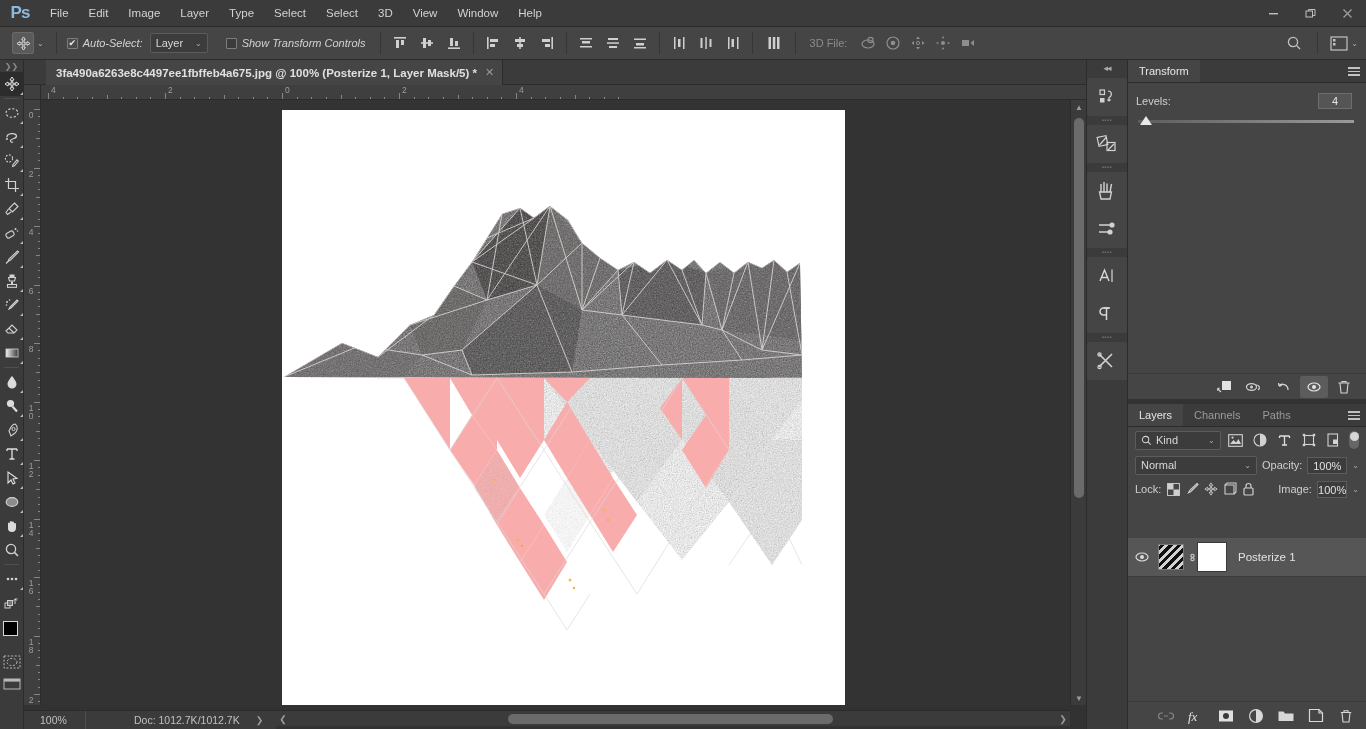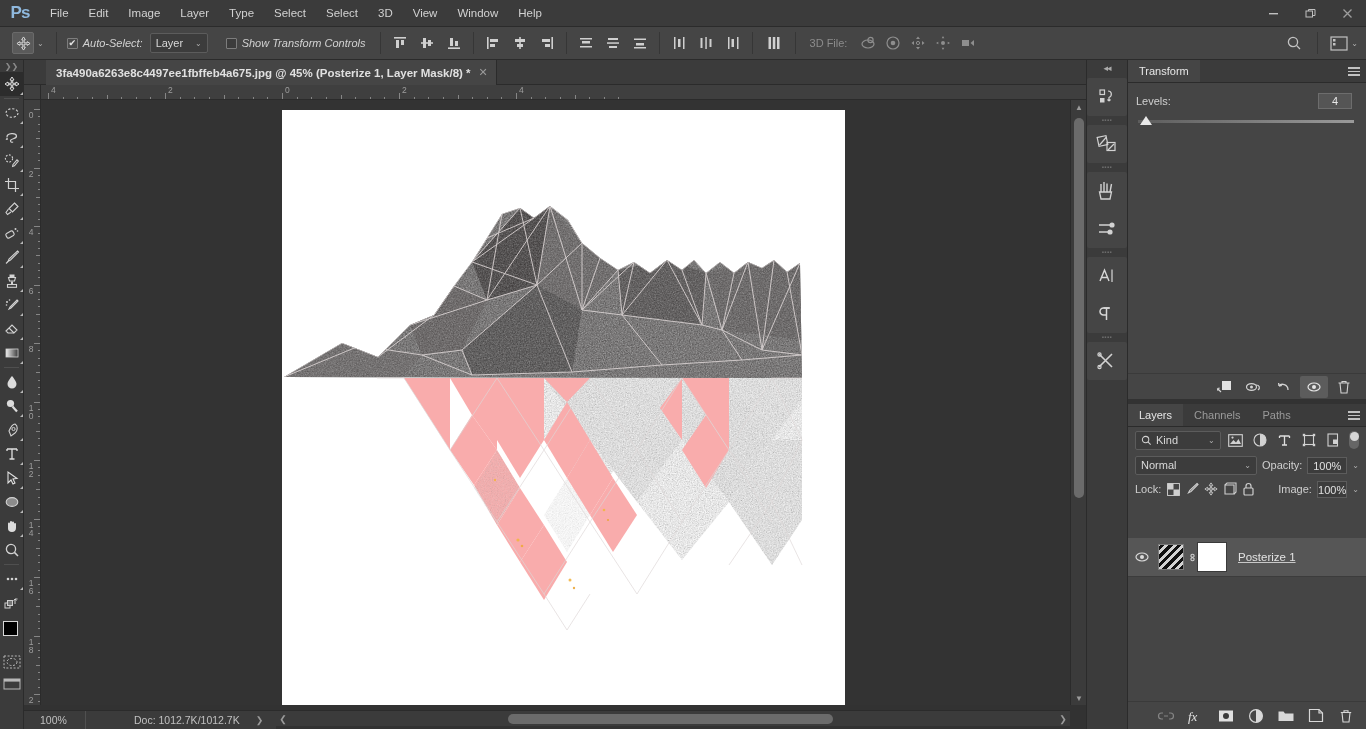--- a/index.html
+++ b/index.html
@@ -302,21 +302,20 @@
     font-size:11px; color:#e0e0e0; text-align:center; line-height:16px;
   }
   .lock-row {
     height:24px; display:flex; align-items:center; padding:0 7px; gap:5px;
   }
   .lock-icon { width:19px; height:19px; display:flex; align-items:center; justify-content:center; }
   .layer-list { position:absolute; left:0; top:134px; width:238px; height:161px; }
   .layer-row {
     height:39px; display:flex; align-items:center; border-bottom:1px solid #3c3c3c;
     position:relative;
-    text-decoration:underline;
   }
   .layer-row.sel { background:#565656; }
   .eye-cell {
     width:28px; height:39px; display:flex; align-items:center; justify-content:center;
   }
   .lay-adj {
     width:30px; height:30px; display:flex; align-items:center; justify-content:center;
   }
   .lay-adj-sq {
     width:26px; height:26px;
@@ -565,21 +564,21 @@
           <rect x="3" y="3" width="2.5" height="2.5" fill="#c2c2c2"></rect>
             <rect x="3" y="7" width="2.5" height="2.5" fill="#c2c2c2"></rect>
         </svg>
         <span class="caret">⌄</span>
       </div>
     </div>
   </div>
 
   <div class="tabstrip">
     <div class="doctab">
-      <span>3fa490a6263e8c4497ee1fbffeb4a675.jpg @ 45% (Posterize 1, Layer Mask/8) *</span>
+      <span>3fa490a6263e8c4497ee1fbffeb4a675.jpg @ 100% (Posterize 1, Layer Mask/5) *</span>
       <span class="tab-close">✕</span>
     </div>
   </div>
 
   <div class="toolbar">
     <div class="tb-grip">❯❯</div>
 
     <div class="tool sel">
         <span class="tri"></span>
       <svg width="16" height="16" viewBox="0 0 16 16">

